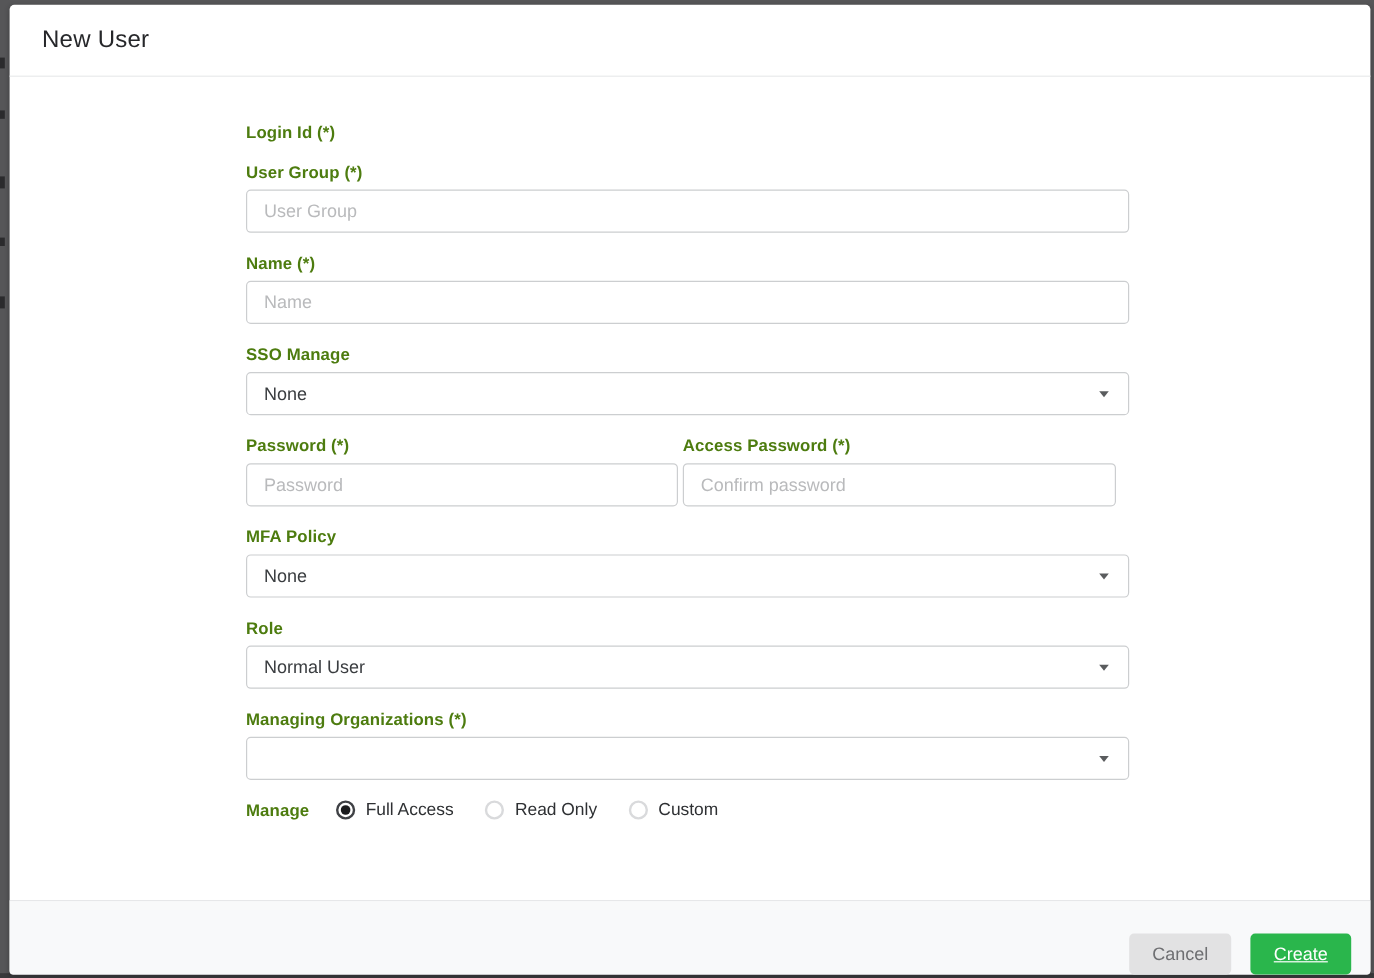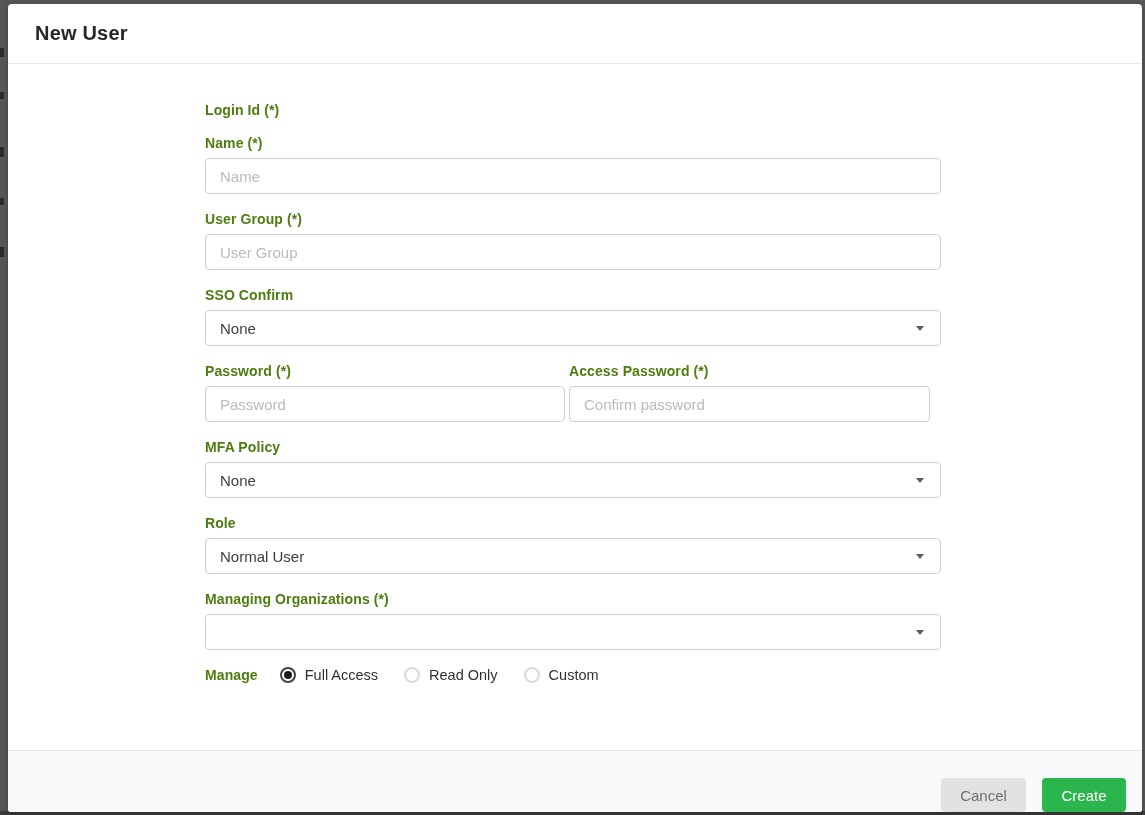--- a/index.html
+++ b/index.html
@@ -28,21 +28,21 @@
     display: flex; flex-direction: column;
     box-shadow: 0 1px 4px rgba(0,0,0,0.25);
   }
   .modal-header {
     height: 60px; flex: 0 0 60px;
     display: flex; align-items: center;
     padding-left: 27px;
     border-bottom: 1px solid #e9eaeb;
   }
   .modal-title {
-    font-size: 20px; font-weight: 700; color: #26272a; letter-spacing: 0.2px;
+    font-size: 20px; font-weight: 400; color: #26272a; letter-spacing: 0.2px;
   }
   .modal-body {
     flex: 1 1 auto;
     padding: 38px 0 0 197px;
     overflow: hidden;
   }
   .field { width: 736px; margin-bottom: 17px; }
   .field-label {
     display: block;
     font-size: 14px; font-weight: 700; color: #4d7c0f;
@@ -93,21 +93,21 @@
     border-radius: 0 0 3px 3px;
     display: flex; align-items: flex-end; justify-content: flex-end;
     padding-right: 16px; gap: 16px;
   }
   .btn {
     height: 34px; border: none; border-radius: 4px;
     font-family: "Liberation Sans", "DejaVu Sans", sans-serif;
     font-size: 15px; cursor: pointer;
   }
   .btn-cancel { width: 85px; background: #e2e2e3; color: #6e6f72; }
-  .btn-create { width: 84px; background: #2ab64c; color: #ffffff; }
+  .btn-create { width: 84px; background: #2ab64c; color: #ffffff; text-decoration: underline; }
 </style>
 </head>
 <body>
 
 <div>
   <div class="strip-fragment" style="top:48px;height:9px"></div>
   <div class="strip-fragment" style="top:92px"></div>
   <div class="strip-fragment" style="top:147px;height:10px"></div>
   <div class="strip-fragment" style="top:198px"></div>
   <div class="strip-fragment" style="top:247px;height:10px"></div>
@@ -120,31 +120,31 @@
     <div class="modal-title">New User</div>
   </div>
 
   <div class="modal-body">
 
     <div class="field">
       <label class="field-label">Login Id (*)</label>
     </div>
 
     <div class="field">
+      <label class="field-label">User Group (*)</label>
+      <input class="text-input" type="text" placeholder="User Group" style="">
+    </div>
+
+    <div class="field">
       <label class="field-label">Name (*)</label>
       <input class="text-input" type="text" placeholder="Name" style="">
     </div>
 
     <div class="field">
-      <label class="field-label">User Group (*)</label>
-      <input class="text-input" type="text" placeholder="User Group" style="">
-    </div>
-
-    <div class="field">
-      <label class="field-label">SSO Confirm</label>
+      <label class="field-label">SSO Manage</label>
       <div class="select-box">
         <span class="select-value">None</span>
         <span class="caret"></span>
       </div>
     </div>
 
     <div class="two-col">
       <div class="col-left">
         <label class="field-label">Password (*)</label>
         <input class="text-input" type="password" placeholder="Password" style="">

